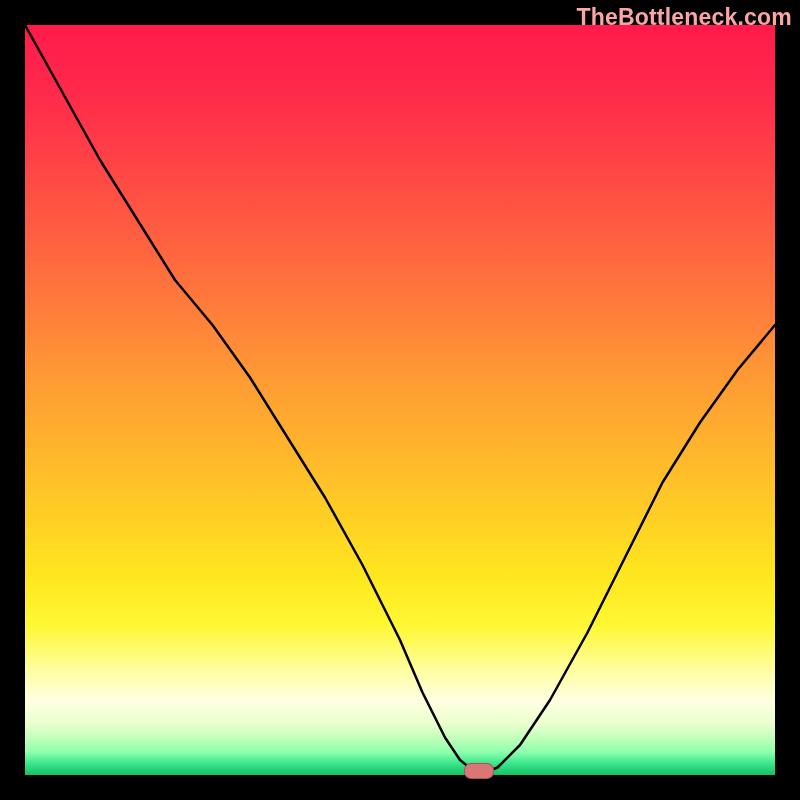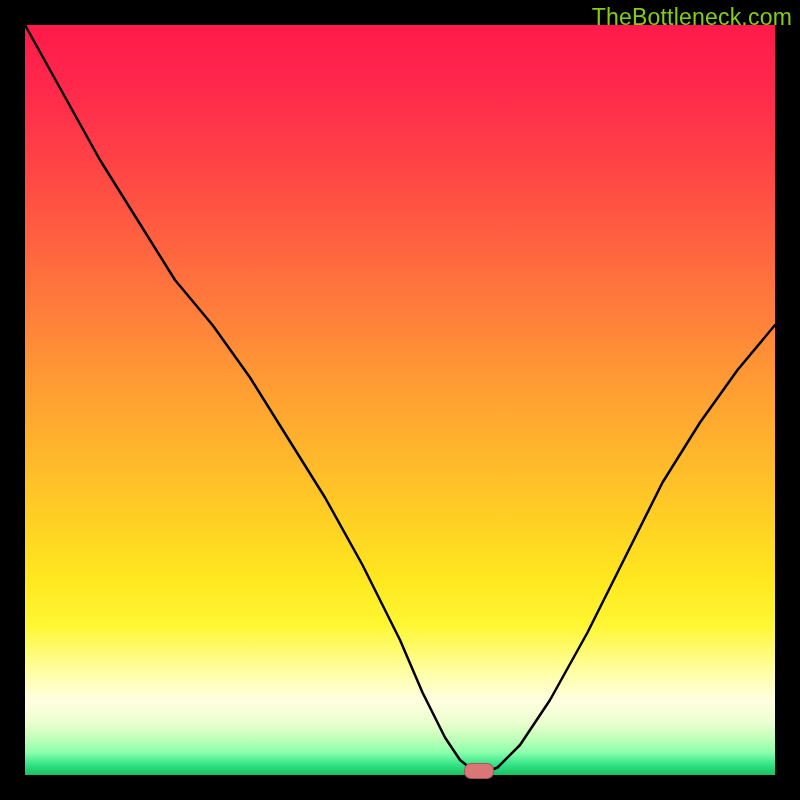--- a/index.html
+++ b/index.html
@@ -41,22 +41,22 @@
       #c4ffba 95%,
       #8bffad 97%,
       #38e58a 98.5%,
       #18c060 100%);
   }
   .watermark {
     position: absolute;
     top: 4px;
     right: 8px;
     font-size: 23px;
-    font-weight: 400;
-    color: #84cc16;
+    font-weight: 700;
+    color: #fca5a5;
     letter-spacing: 0.2px;
     white-space: nowrap;
   }
   svg.curve {
     position: absolute;
     left: 0;
     top: 0;
     width: 750px;
     height: 750px;
     overflow: visible;

